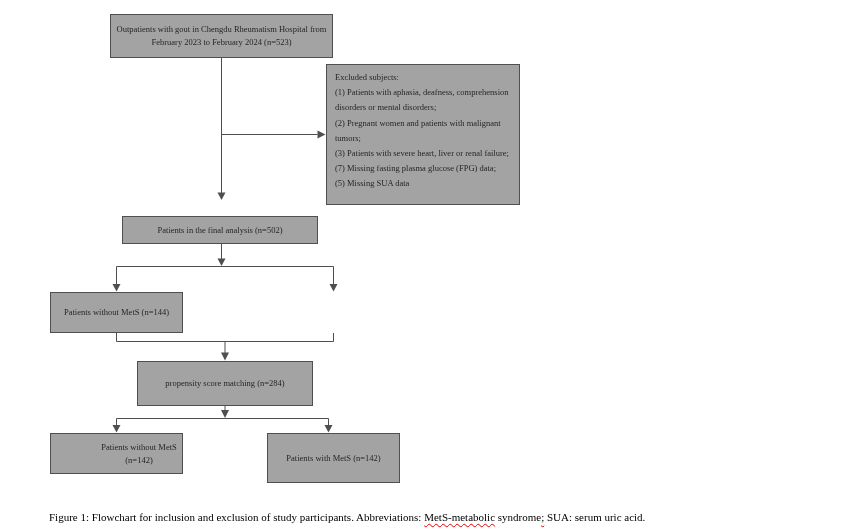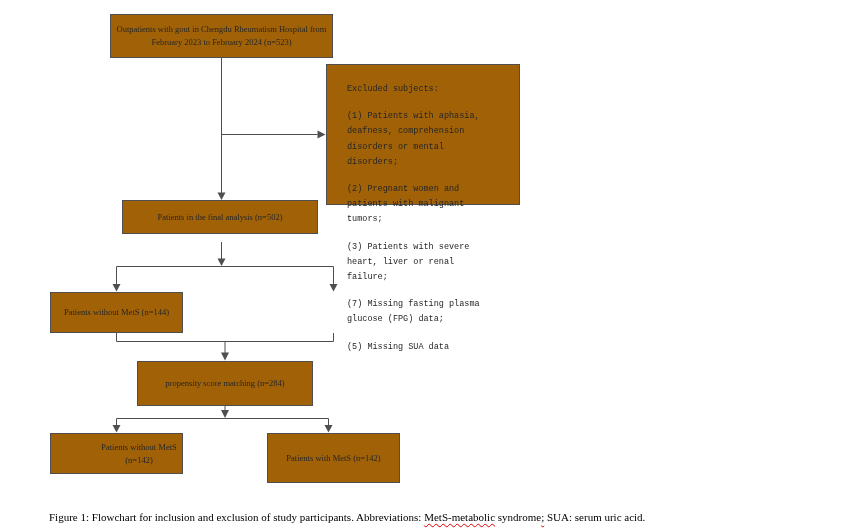--- a/index.html
+++ b/index.html
@@ -28,45 +28,44 @@
     stroke-width: 1;
     fill: none;
   }
   .connectors .ah {
     fill: var(--line, #4f4f4f);
     stroke: none;
   }
   .box {
     position: absolute;
     border: 1px solid var(--line, #4f4f4f);
-    background: #a16207;
+    background: #a3a3a3;
     box-sizing: border-box;
     font-size: 8.5px;
     line-height: 13px;
     color: var(--text, #262626);
   }
   .box.center {
     display: flex;
     align-items: center;
     justify-content: center;
     text-align: center;
     padding: 2px 3px;
   }
   .box.left-align {
     text-align: left;
     padding: 5px 10px 5px 8px;
     line-height: 15.2px;
   }
   .box.left-align div {
-    margin: 12px;
-    font-family: Liberation Mono, monospace;
+    margin: 0;
   }
   #box-top        { left: 110px; top: 14px;  width: 223px; height: 44px; }
   #box-excluded   { left: 326px; top: 64px;  width: 194px; height: 141px; }
-  #box-final      { left: 122px; top: 200px; width: 196px; height: 34px; }
+  #box-final      { left: 122px; top: 216px; width: 196px; height: 28px; }
   #box-no-mets    { left: 50px;  top: 292px; width: 133px; height: 41px; }
   #box-mets       { left: 266px; top: 292px; width: 132px; height: 41px; }
   #box-psm        { left: 137px; top: 361px; width: 176px; height: 45px; }
   #box-no-mets-m  { left: 50px;  top: 433px; width: 133px; height: 41px; padding-left: 48px; }
   #box-mets-m     { left: 267px; top: 433px; width: 133px; height: 50px; }
   .caption {
     position: absolute;
     left: 36px;
     top: 496px;
     width: 810px;

